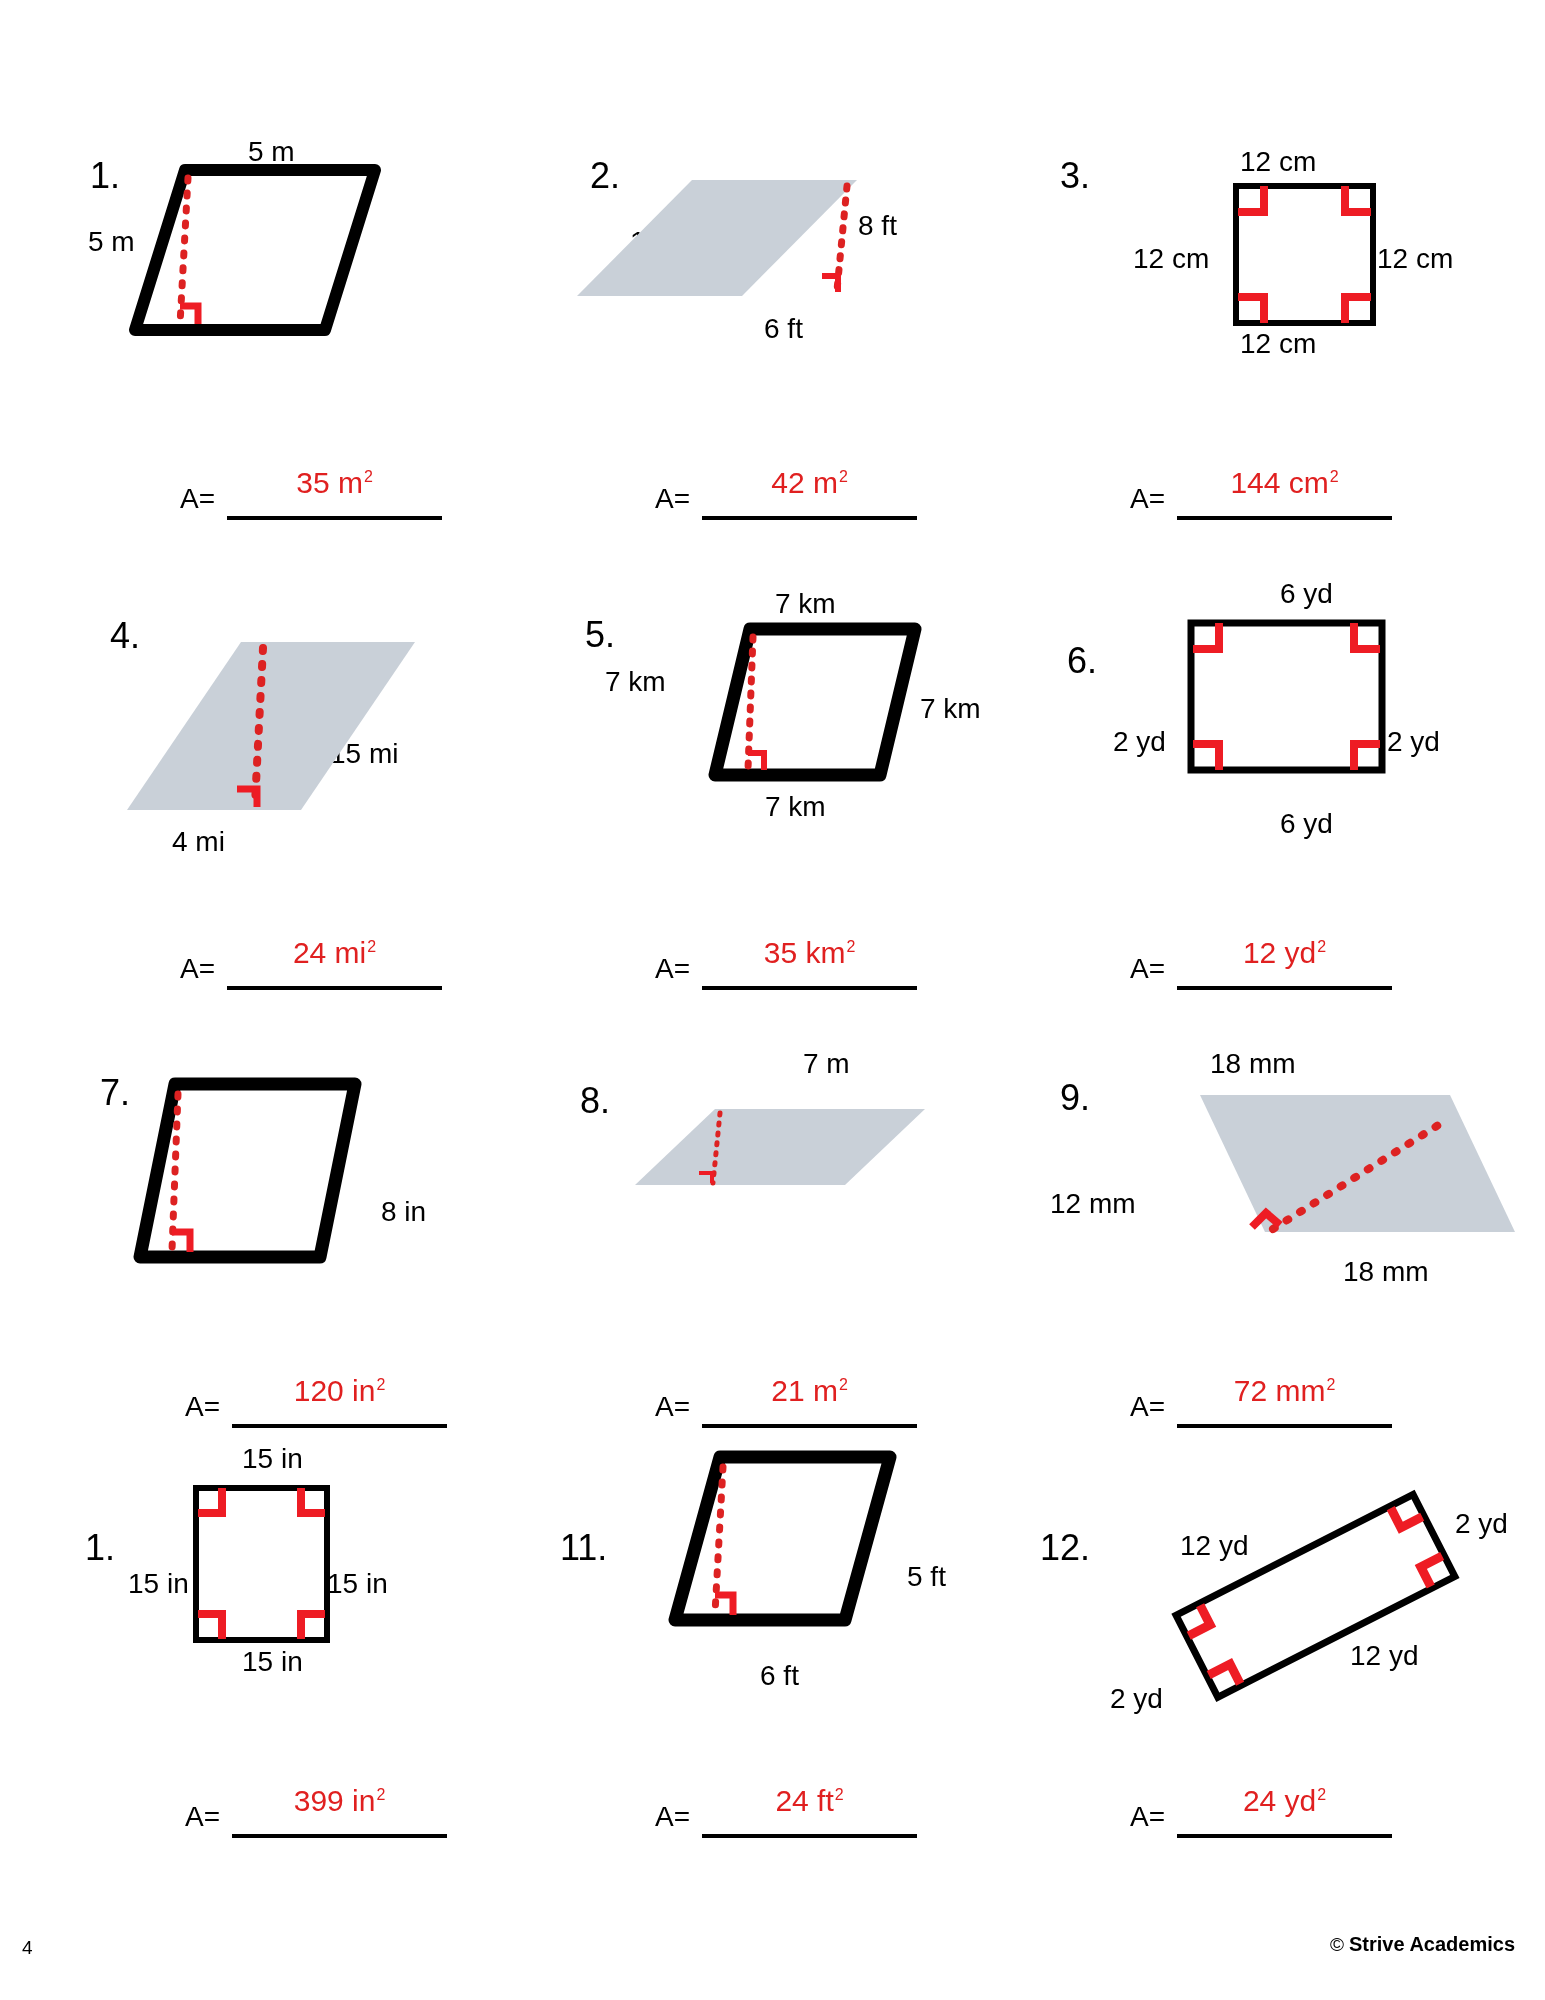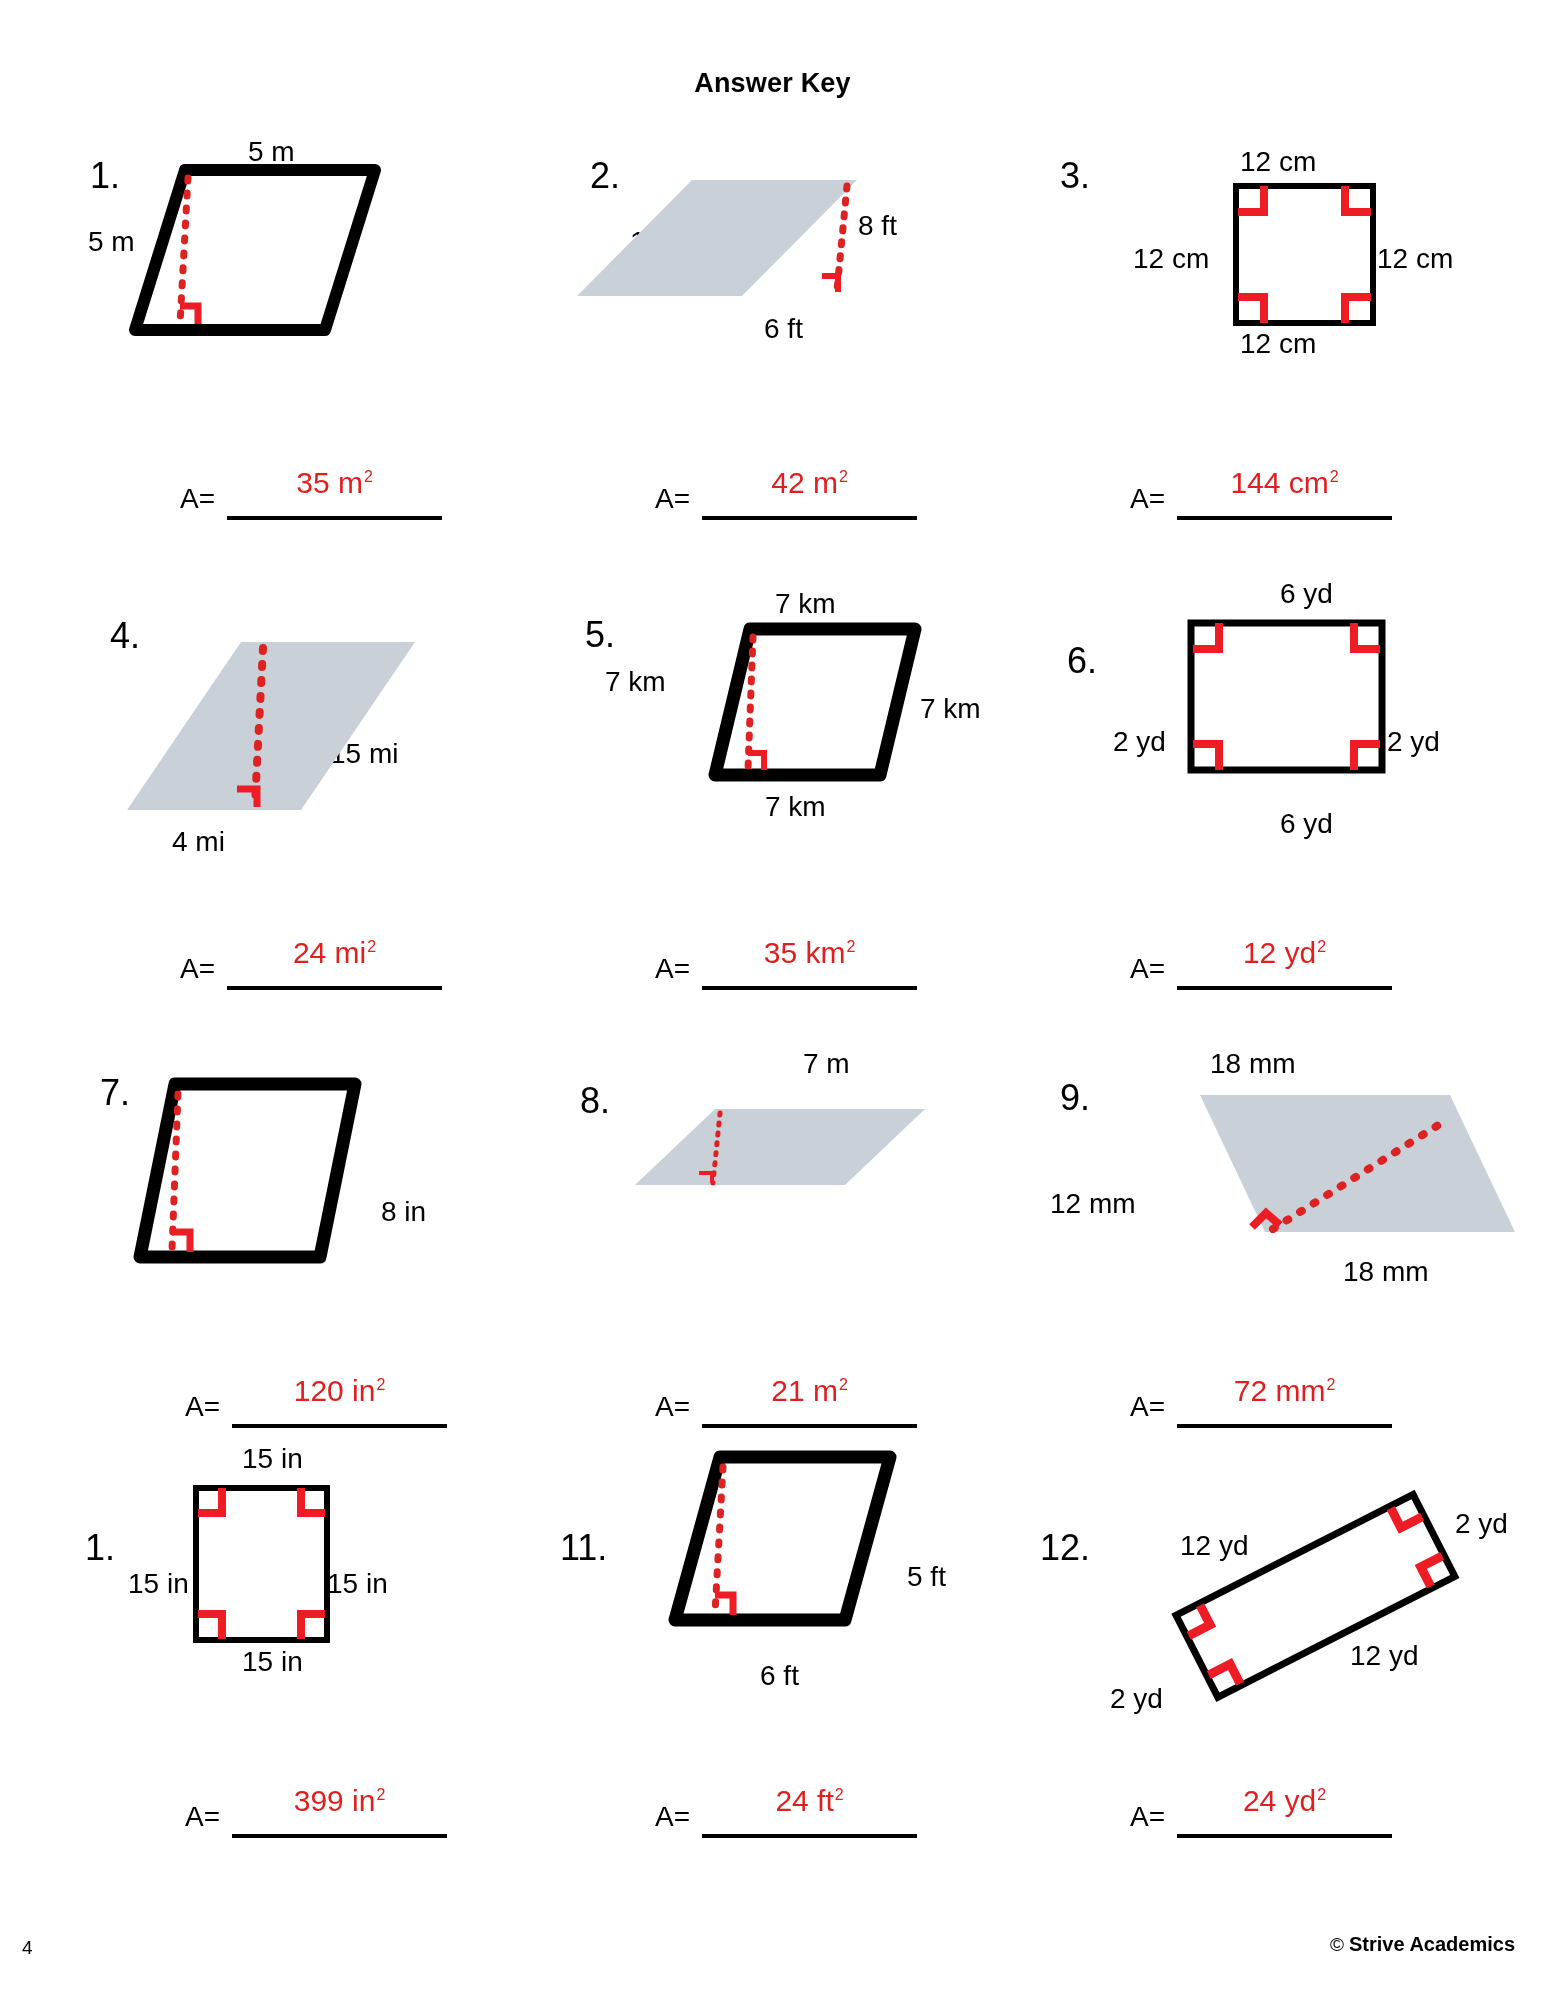--- a/index.html
+++ b/index.html
@@ -44,21 +44,20 @@
 
   .footer-page{position:absolute;left:22px;top:1937px;font-size:19px;}
   .footer-brand{position:absolute;right:30px;top:1933px;font-size:20px;font-weight:bold;white-space:nowrap;}
   .footer-brand .c{font-weight:normal;font-size:19px;margin-right:5px;}
 </style>
 </head>
 <body>
 
 <div class="page">
 
-  <div class="title">Answer Key</div>
 
   <div class="cell" style="left:80px;top:140px;width:420px;height:230px;">
     <div class="qnum" style="left:10px;top:18px;">1.</div>
     <div class="lbl" style="left:168px;top:-2px;">5 m</div>
     <div class="lbl" style="left:8px;top:88px;">5 m</div>
     <div class="lbl" style="left:133px;top:86px;">7 m</div>
     <div class="shape" style="left:50px;top:20px;">
       <svg width="280" height="190" viewBox="0 0 280 190">
         <polygon points="55,10 245,10 195,170 5,170" fill="#ffffff" stroke="#000000" stroke-width="12" stroke-linejoin="round"></polygon>
         <line x1="58" y1="18" x2="50" y2="164" stroke="#dd2222" stroke-width="7" stroke-dasharray="3 12" stroke-linecap="round"></line>

